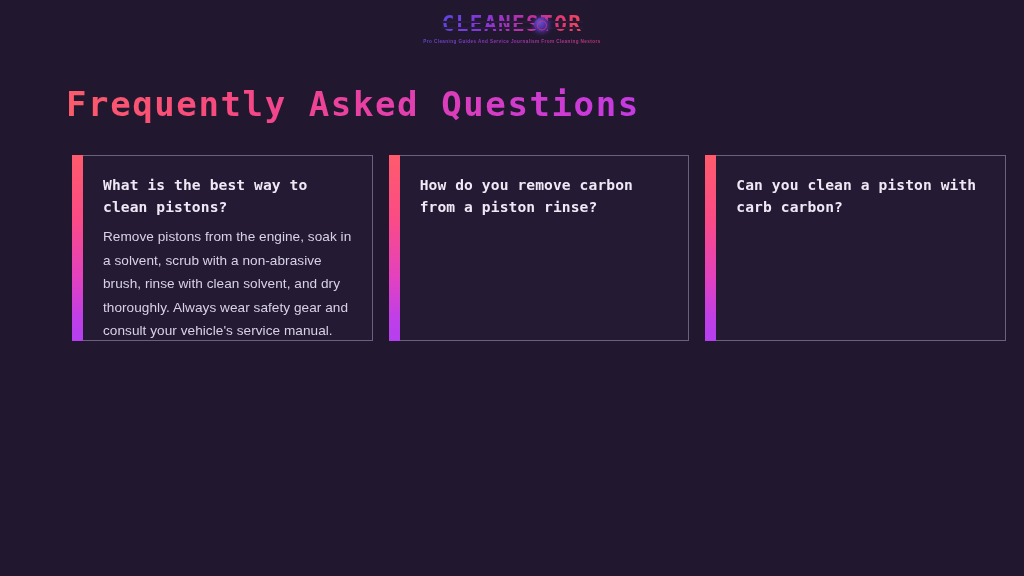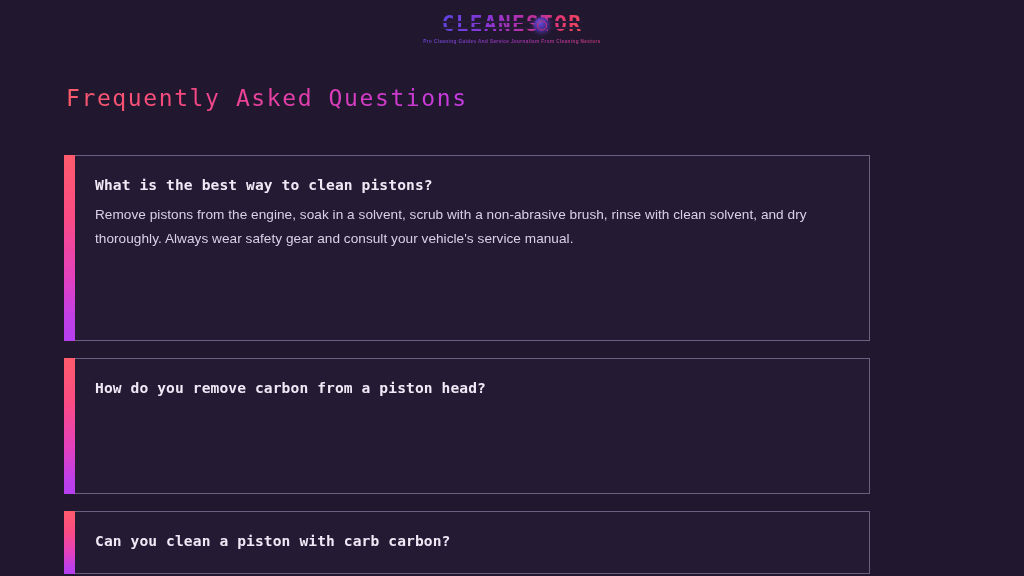--- a/index.html
+++ b/index.html
@@ -82,38 +82,38 @@
     color:transparent;
     -webkit-text-fill-color:transparent;
     opacity:.92;
   }
 
   
   .page-title {
     position:absolute;
     left:66px; top:86px;
     font-family:"DejaVu Sans Mono", monospace;
-    font-size:23px;
-    font-weight:normal;
+    font-size:34px;
+    font-weight:bold;
     letter-spacing:1.6px;
     line-height:1.1;
     white-space:nowrap;
     background-image:linear-gradient(92deg,#fb5b6a 0%,#f8497f 28%,#e63fa8 55%,#d23bcb 78%,#c63ae2 100%);
     -webkit-background-clip:text; background-clip:text;
     color:transparent;
     -webkit-text-fill-color:transparent;
   }
 
   
   .faq-grid {
     position:absolute;
-    left:64px; top:155px;
-    width:806px;
+    left:72px; top:155px;
+    width:934px;
     display:grid;
-    grid-template-columns:1fr;
+    grid-template-columns:1fr 1fr 1fr;
     grid-template-rows:186px 136px;
     column-gap:16px;
     row-gap:17px;
   }
 
   .faq-card {
     position:relative;
     display:flex;
     background:transparent;
   }
@@ -167,21 +167,21 @@
       <div class="accent-bar"></div>
       <div class="card-body">
         <div class="q-text">What is the best way to clean pistons?</div>
         <div class="a-text">Remove pistons from the engine, soak in a solvent, scrub with a non-abrasive brush, rinse with clean solvent, and dry thoroughly. Always wear safety gear and consult your vehicle's service manual.</div>
       </div>
     </div>
 
     <div class="faq-card">
       <div class="accent-bar"></div>
       <div class="card-body">
-        <div class="q-text">How do you remove carbon from a piston head?</div>
+        <div class="q-text">How do you remove carbon from a piston rinse?</div>
       </div>
     </div>
 
     <div class="faq-card">
       <div class="accent-bar"></div>
       <div class="card-body">
         <div class="q-text">Can you clean a piston with carb carbon?</div>
       </div>
     </div>
 

